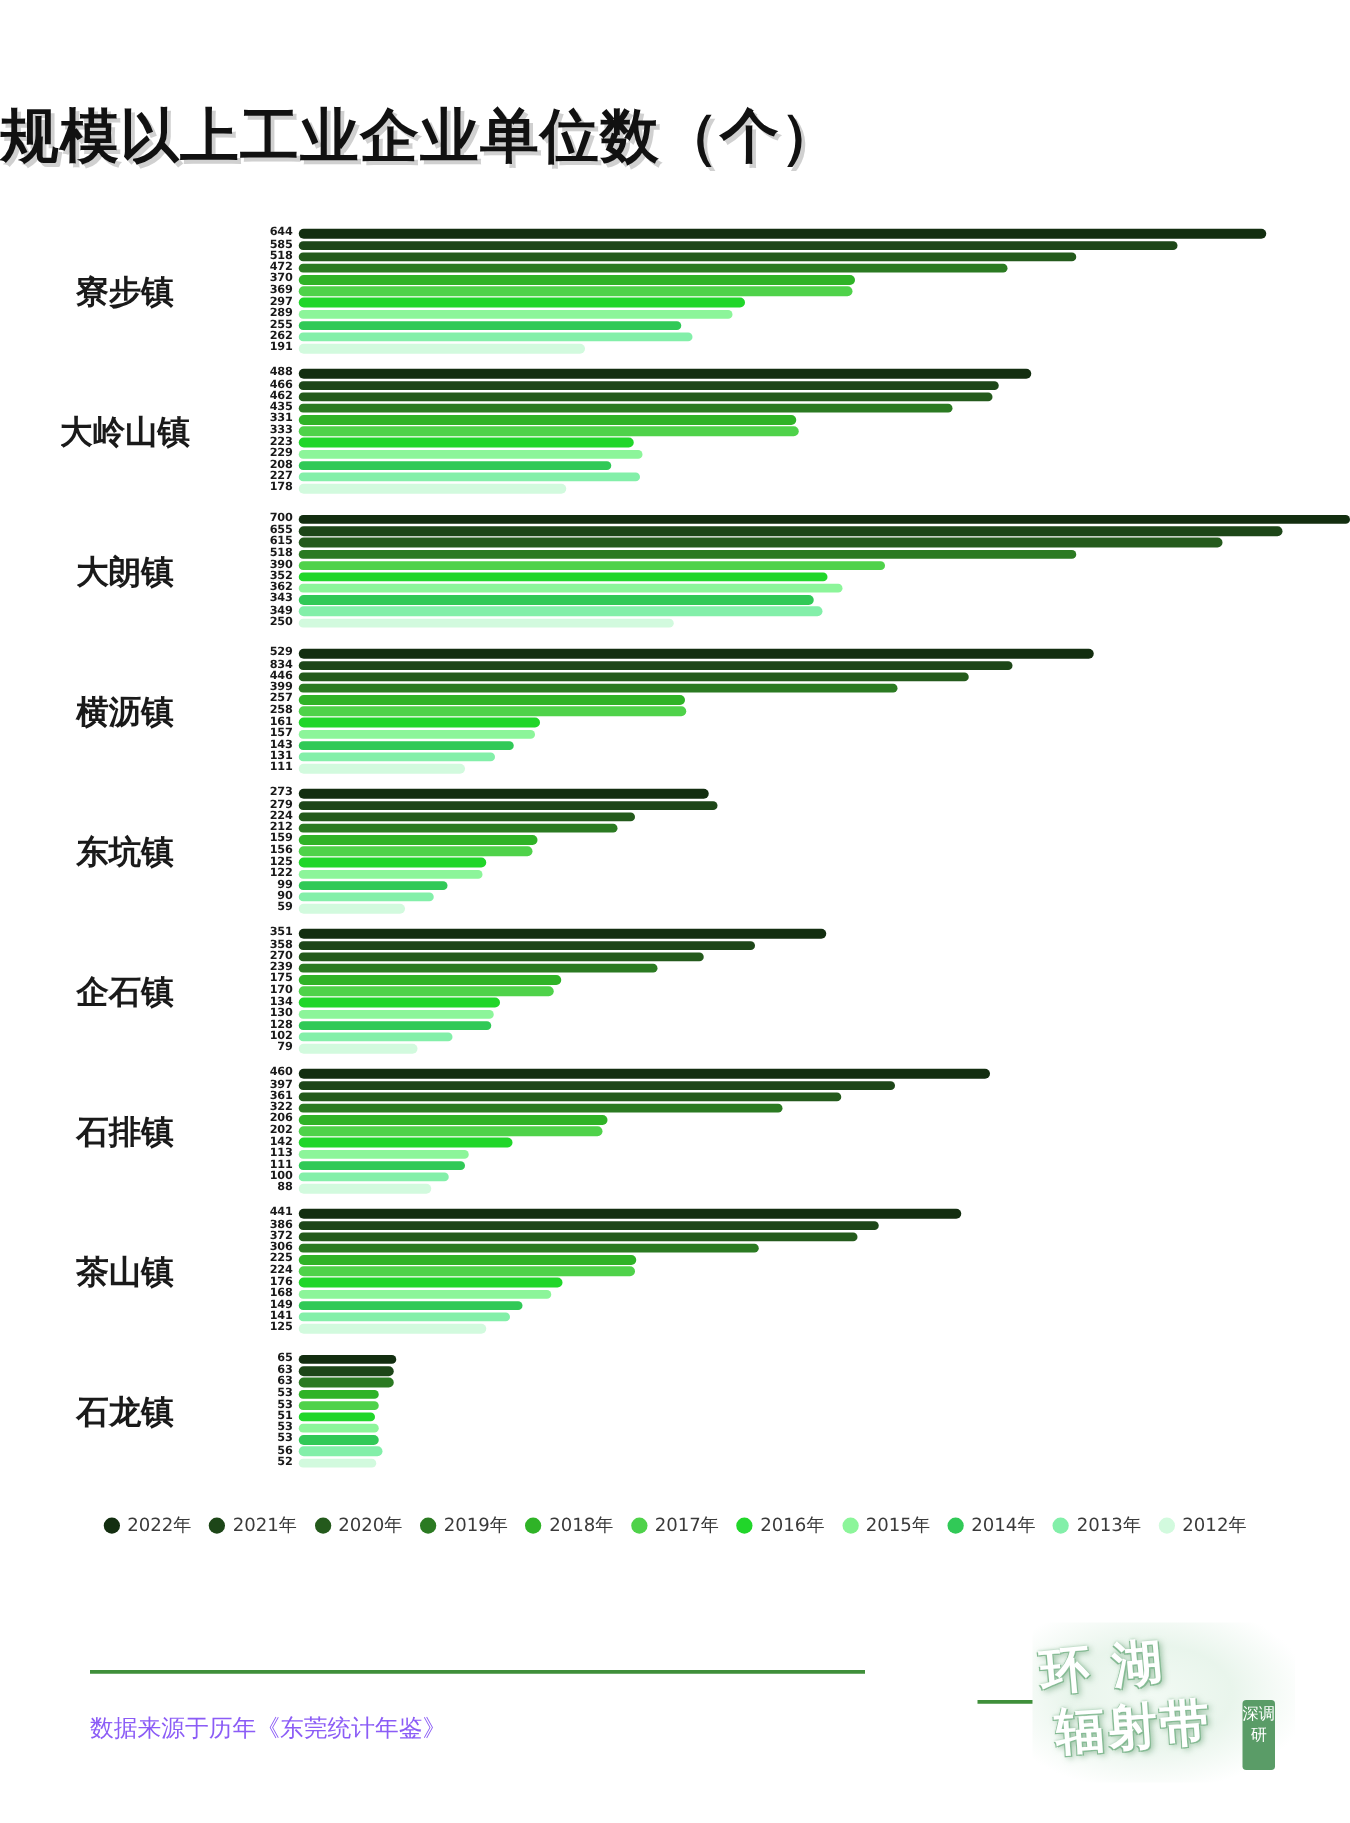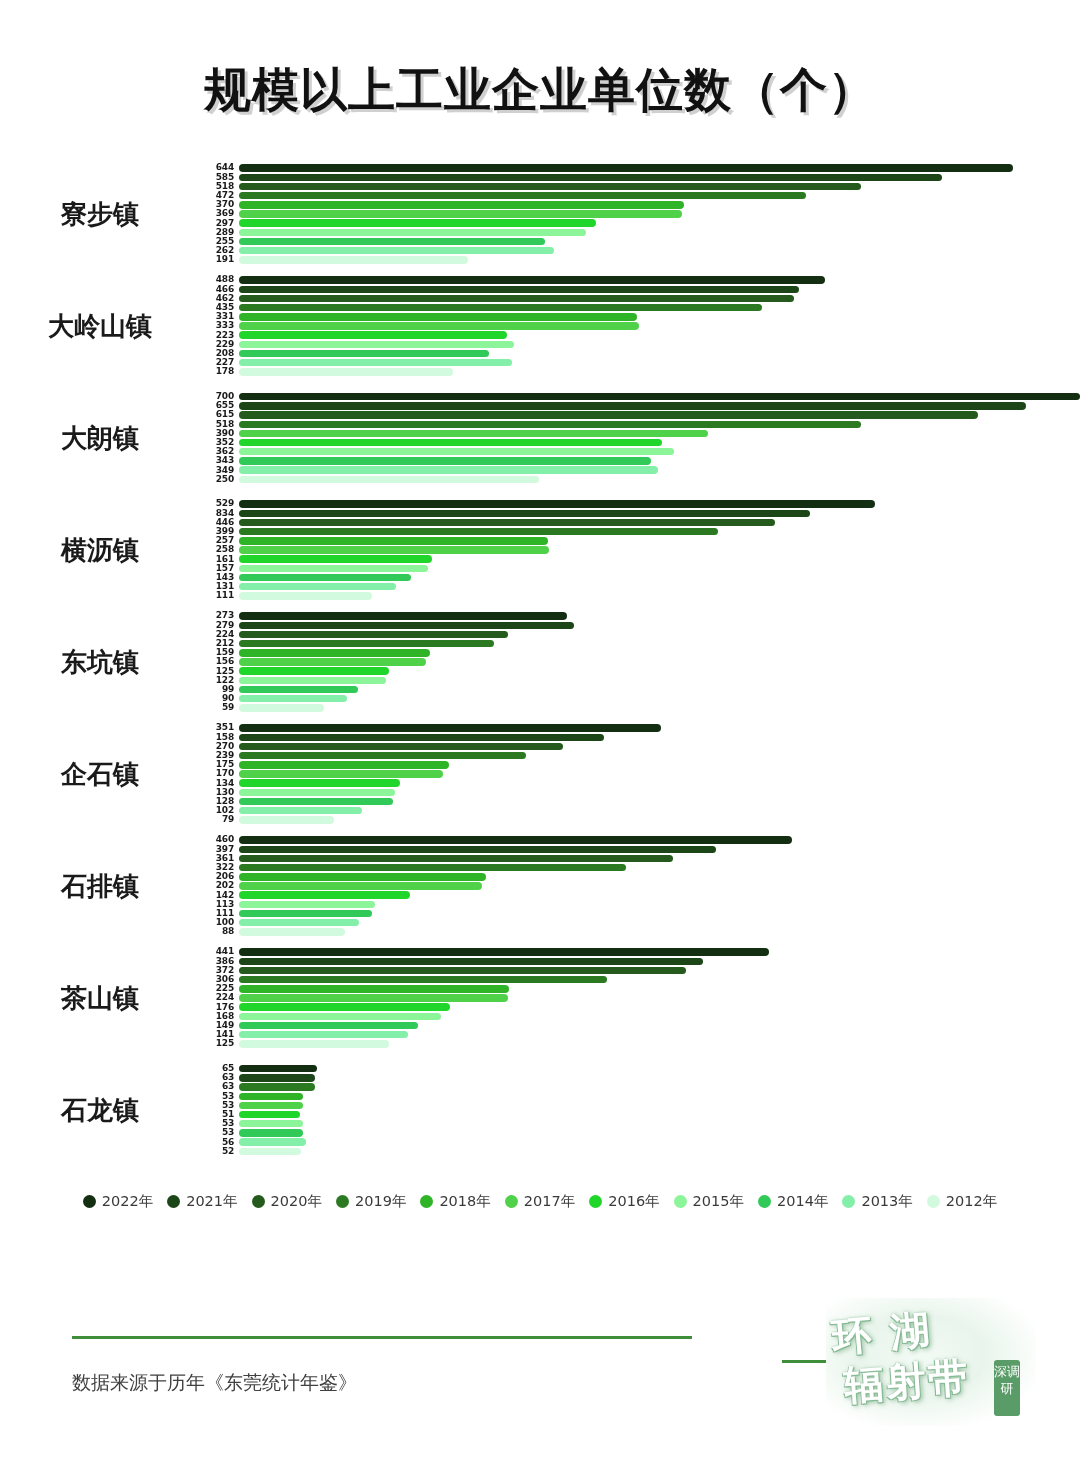--- a/index.html
+++ b/index.html
@@ -12,22 +12,21 @@
     height: 1458px;
     font-family: "Liberation Sans", "DejaVu Sans", sans-serif;
     color: #222;
     position: relative;
     overflow: hidden;
   }
 
   
   .title-wrap {
     width: 100%;
-    text-align: center;
-    padding-top: 59px;
+    padding-top: 78px;
     box-sizing: border-box;
   }
   .chart-title {
     display: inline-block;
     font-size: 47px;
     font-weight: 900;
     letter-spacing: 1px;
     color: #111111;
     text-shadow: 3px 3px 0 rgba(150,150,150,0.45);
     font-family: "DejaVu Sans", "Liberation Sans", sans-serif;
@@ -133,21 +132,21 @@
     top: 28px;
     width: 620px;
     height: 3px;
     background: #3f8f3a;
   }
   .footer-note {
     position: absolute;
     left: 72px;
     top: 62px;
     font-size: 19px;
-    color: #404040;
+    color: #8b5cf6;
     font-family: Liberation Sans, sans-serif;
   }
 
   
   .logo {
     position: absolute;
     right: 44px;
     bottom: 32px;
     width: 210px;
     height: 128px;
@@ -567,21 +566,21 @@
     <div class="group">
       <div class="group-label">企石镇</div>
       <div class="bars">
         <div class="bar-row">
           <div class="bar-value">351</div>
           <div class="bar-track">
             <div class="bar" style="width: 50.1429%; background: rgb(19, 46, 16);"></div>
           </div>
         </div>
         <div class="bar-row">
-          <div class="bar-value">158</div>
+          <div class="bar-value">358</div>
           <div class="bar-track">
             <div class="bar" style="width: 43.4286%; background: rgb(29, 70, 24);"></div>
           </div>
         </div>
         <div class="bar-row">
           <div class="bar-value">270</div>
           <div class="bar-track">
             <div class="bar" style="width: 38.5714%; background: rgb(36, 90, 28);"></div>
           </div>
         </div>

